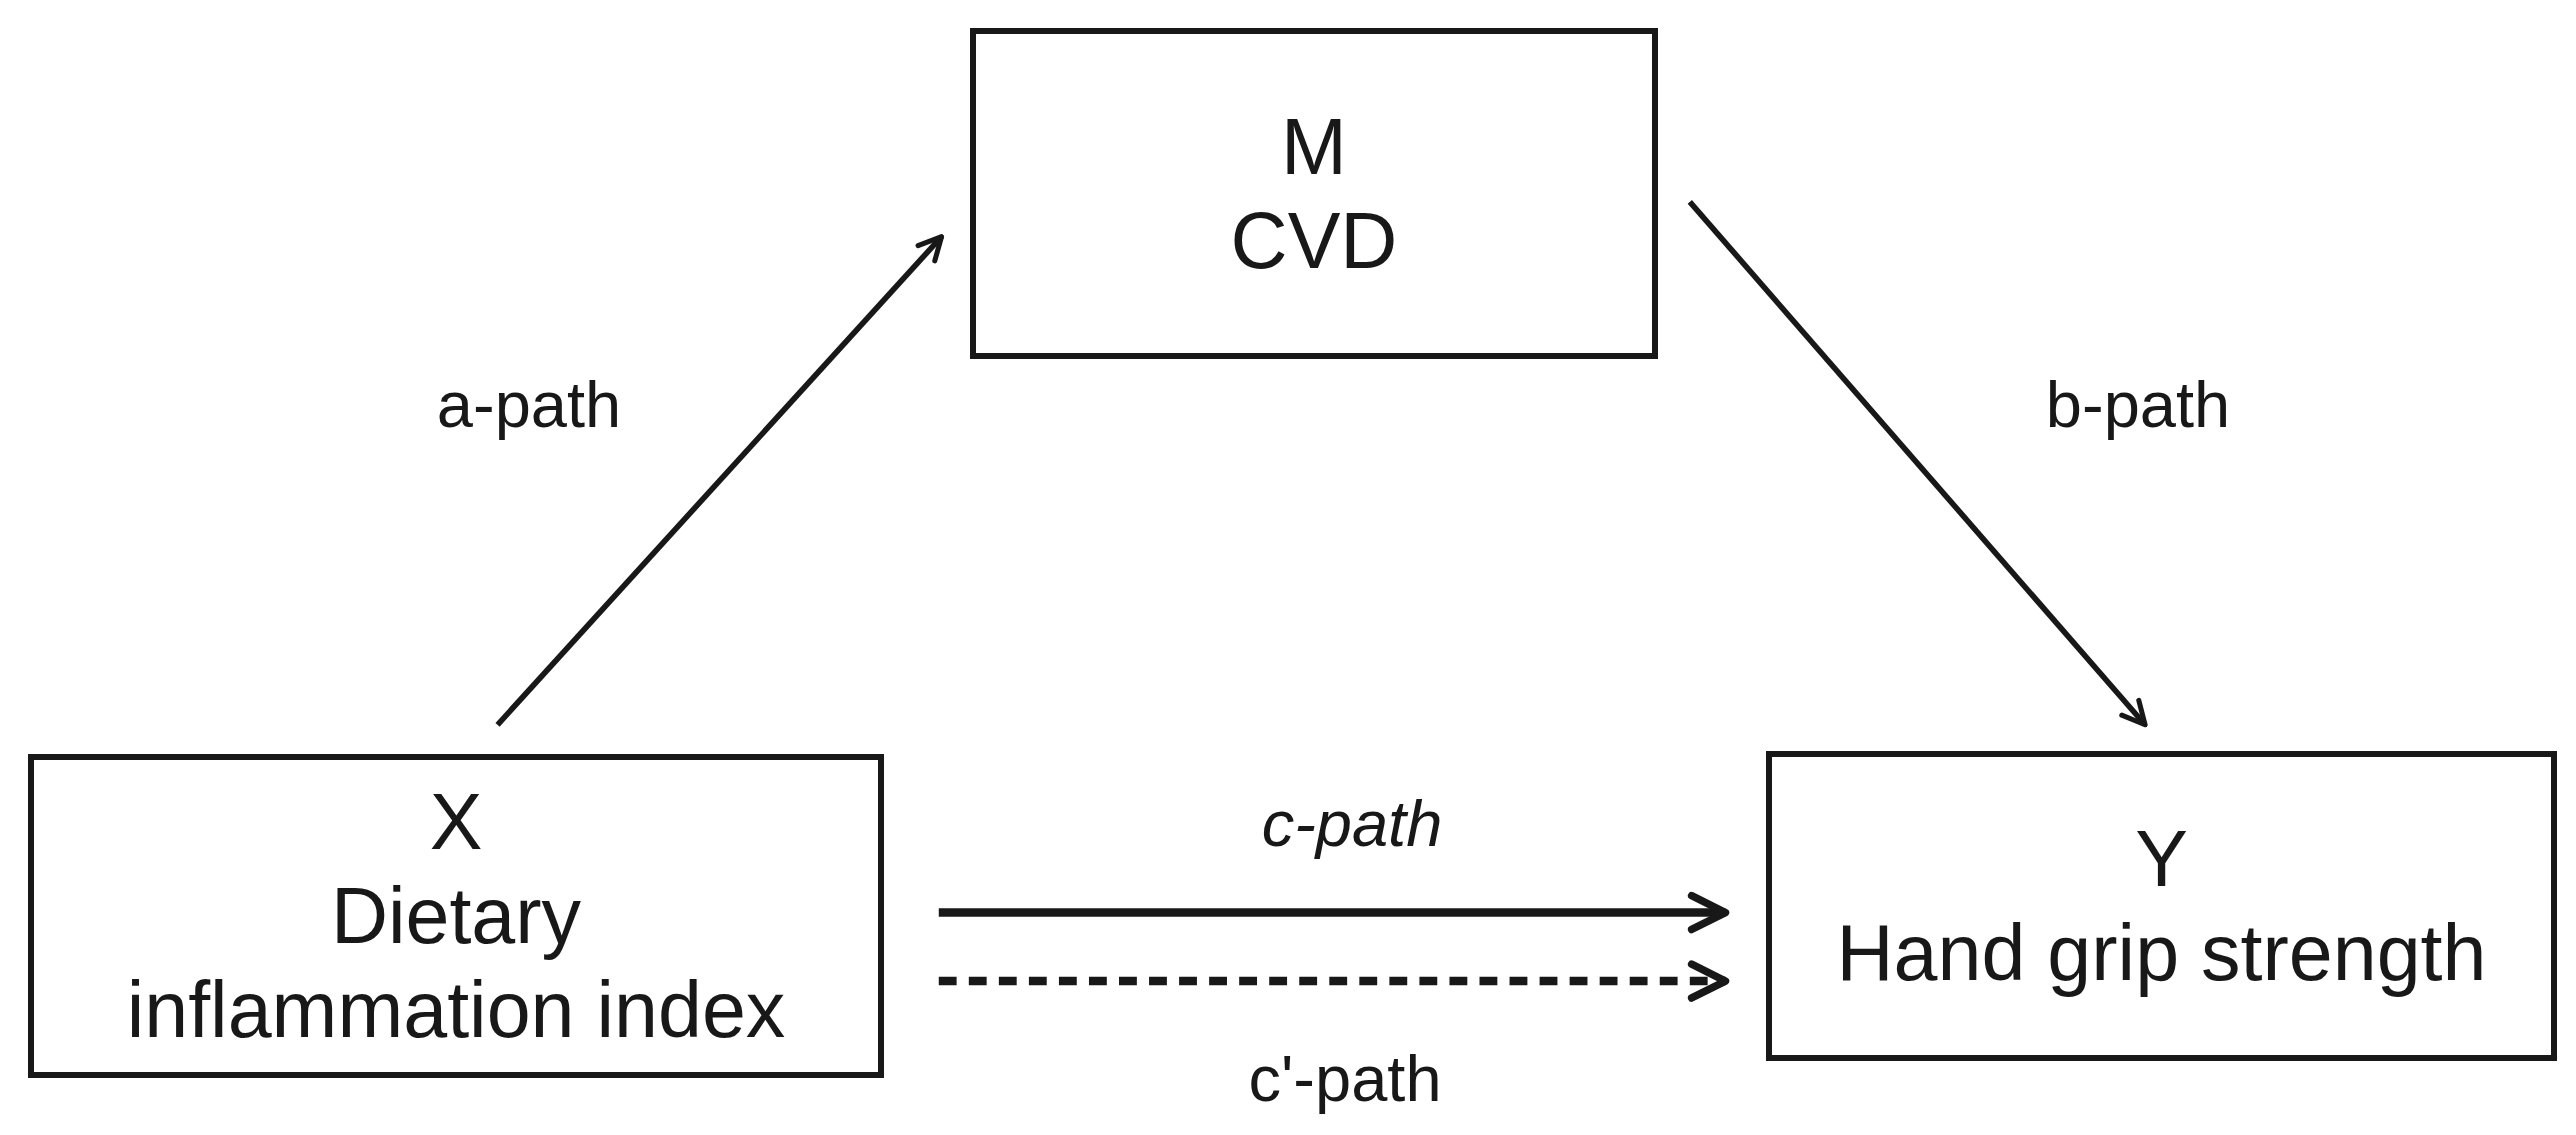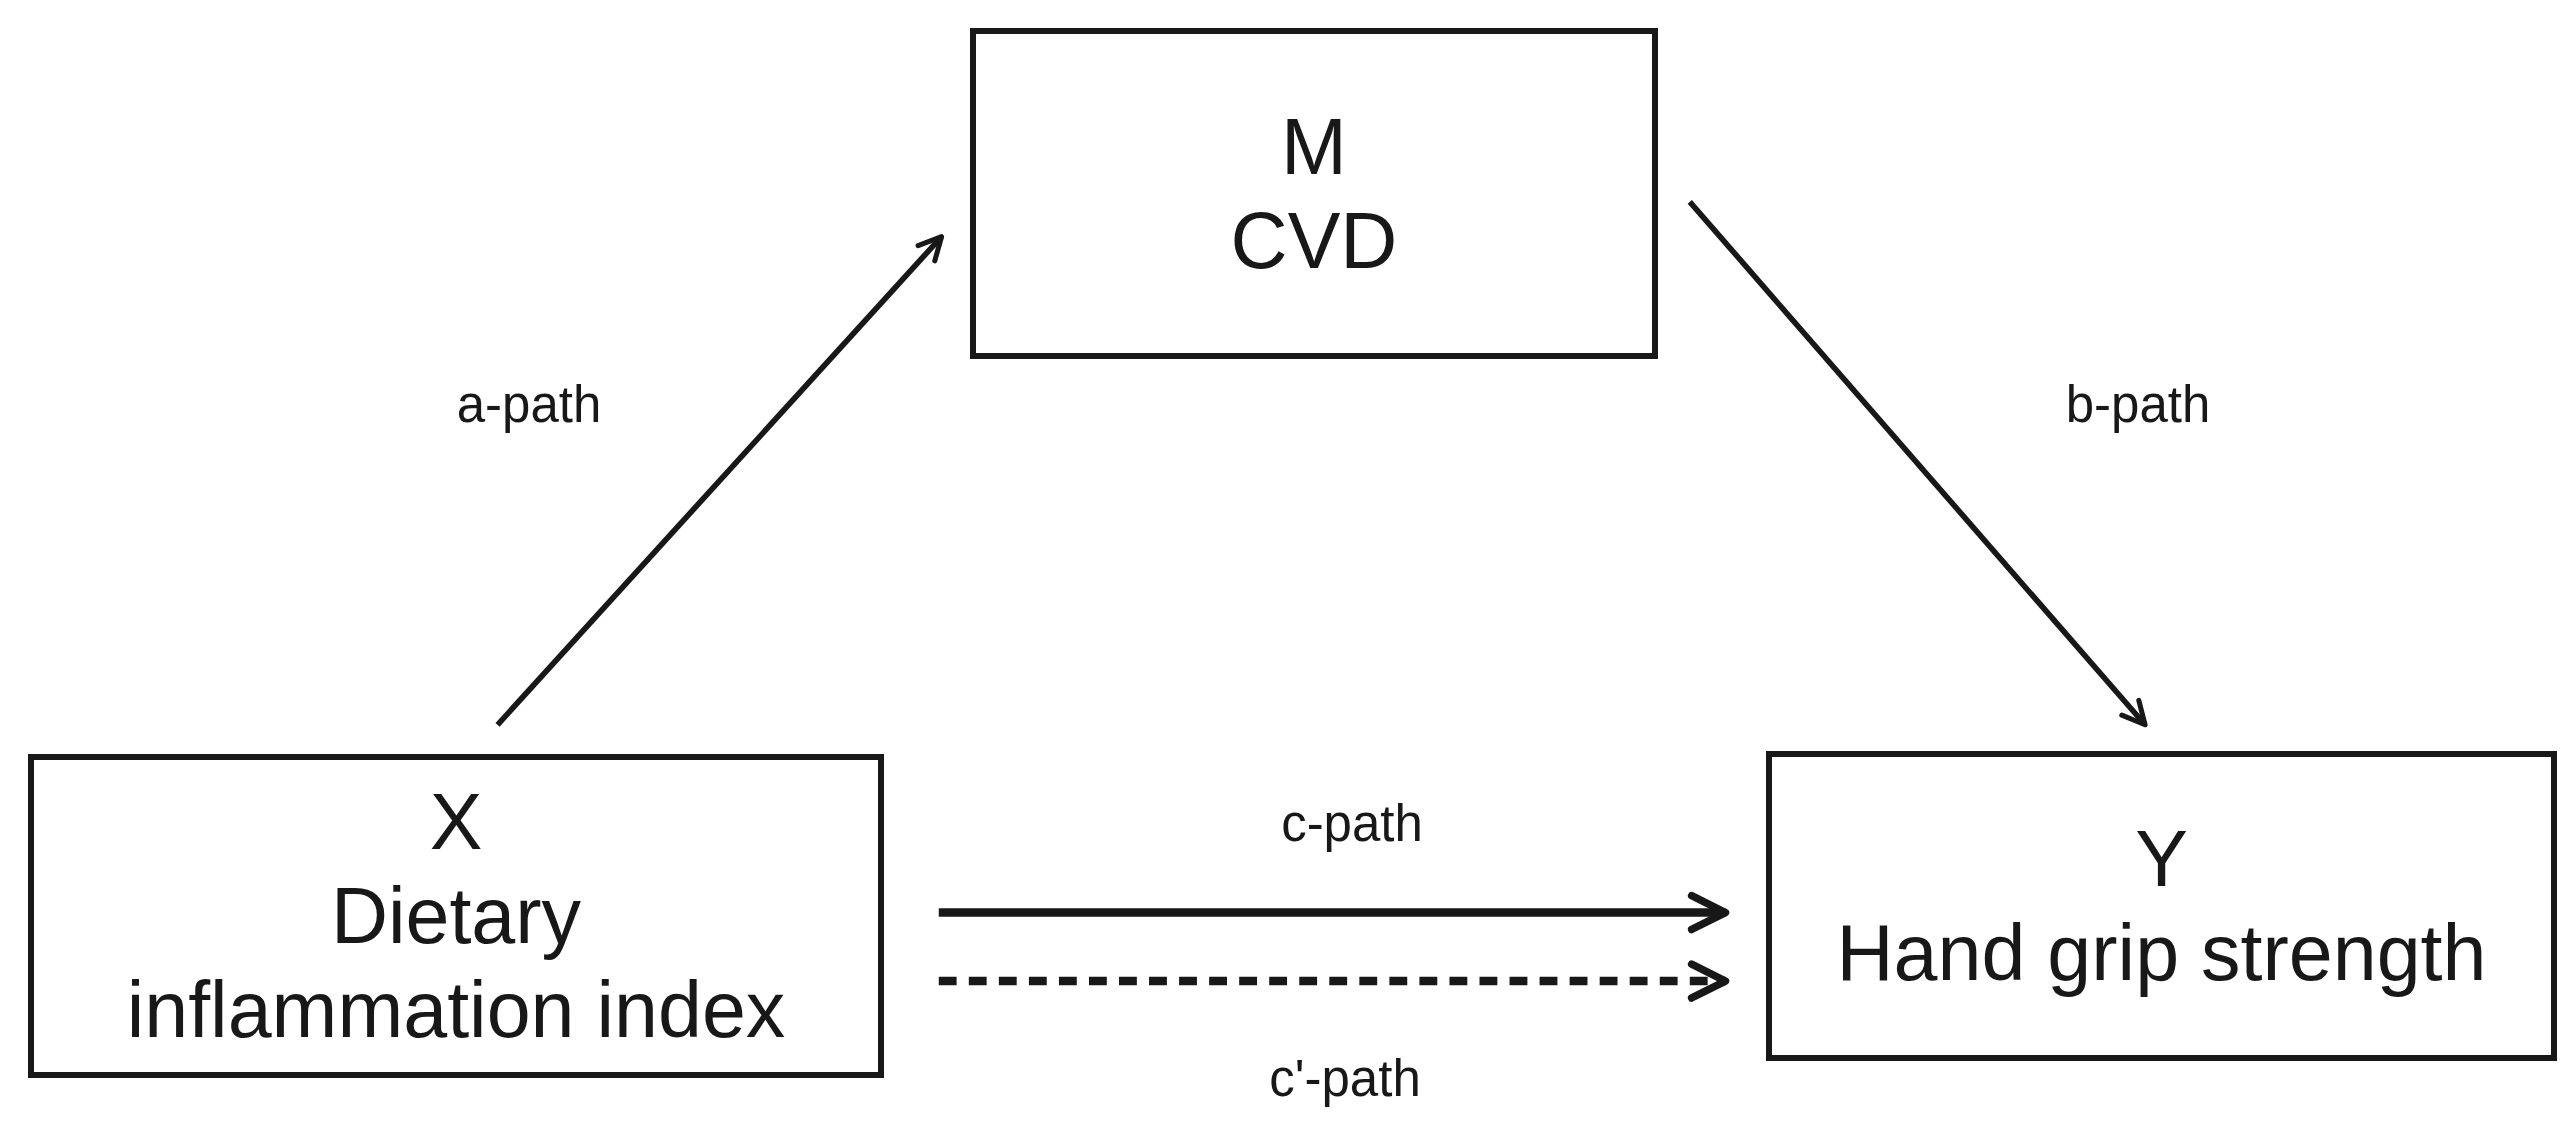--- a/index.html
+++ b/index.html
@@ -44,28 +44,28 @@
   .nline {
     font-size: 79px;
     line-height: 94px;
     white-space: nowrap;
   }
   #node-m { left: 970px; top: 28px;  width: 688px; height: 331px; }
   #node-x { left: 28px;   top: 754px; width: 856px; height: 324px; }
   #node-y { left: 1766px; top: 751px; width: 791px; height: 310px; }
   .plabel {
     position: absolute;
-    font-size: 51px;
+    font-size: 65px;
     line-height: 94px;
     white-space: nowrap;
     transform: translate(-50%, -50%);
   }
   #label-a  { left: 529px;  top: 405px; }
   #label-b  { left: 2109px; top: 405px; margin-left: 29px; }
-  #label-c  { left: 1352px; top: 824px; }
+  #label-c  { left: 1352px; top: 824px; font-style: italic; }
   #label-cp { left: 1345px; top: 1079px; }
 </style>
 </head>
 <body>
 
 <div id="canvas">
 
   <svg id="arrow-layer" viewBox="0 0 2744 1210" xmlns="http://www.w3.org/2000/svg">
     <defs>
       <marker id="chev" viewBox="0 0 10 10" refX="9" refY="5" markerWidth="5" markerHeight="5" orient="auto" markerUnits="strokeWidth">

